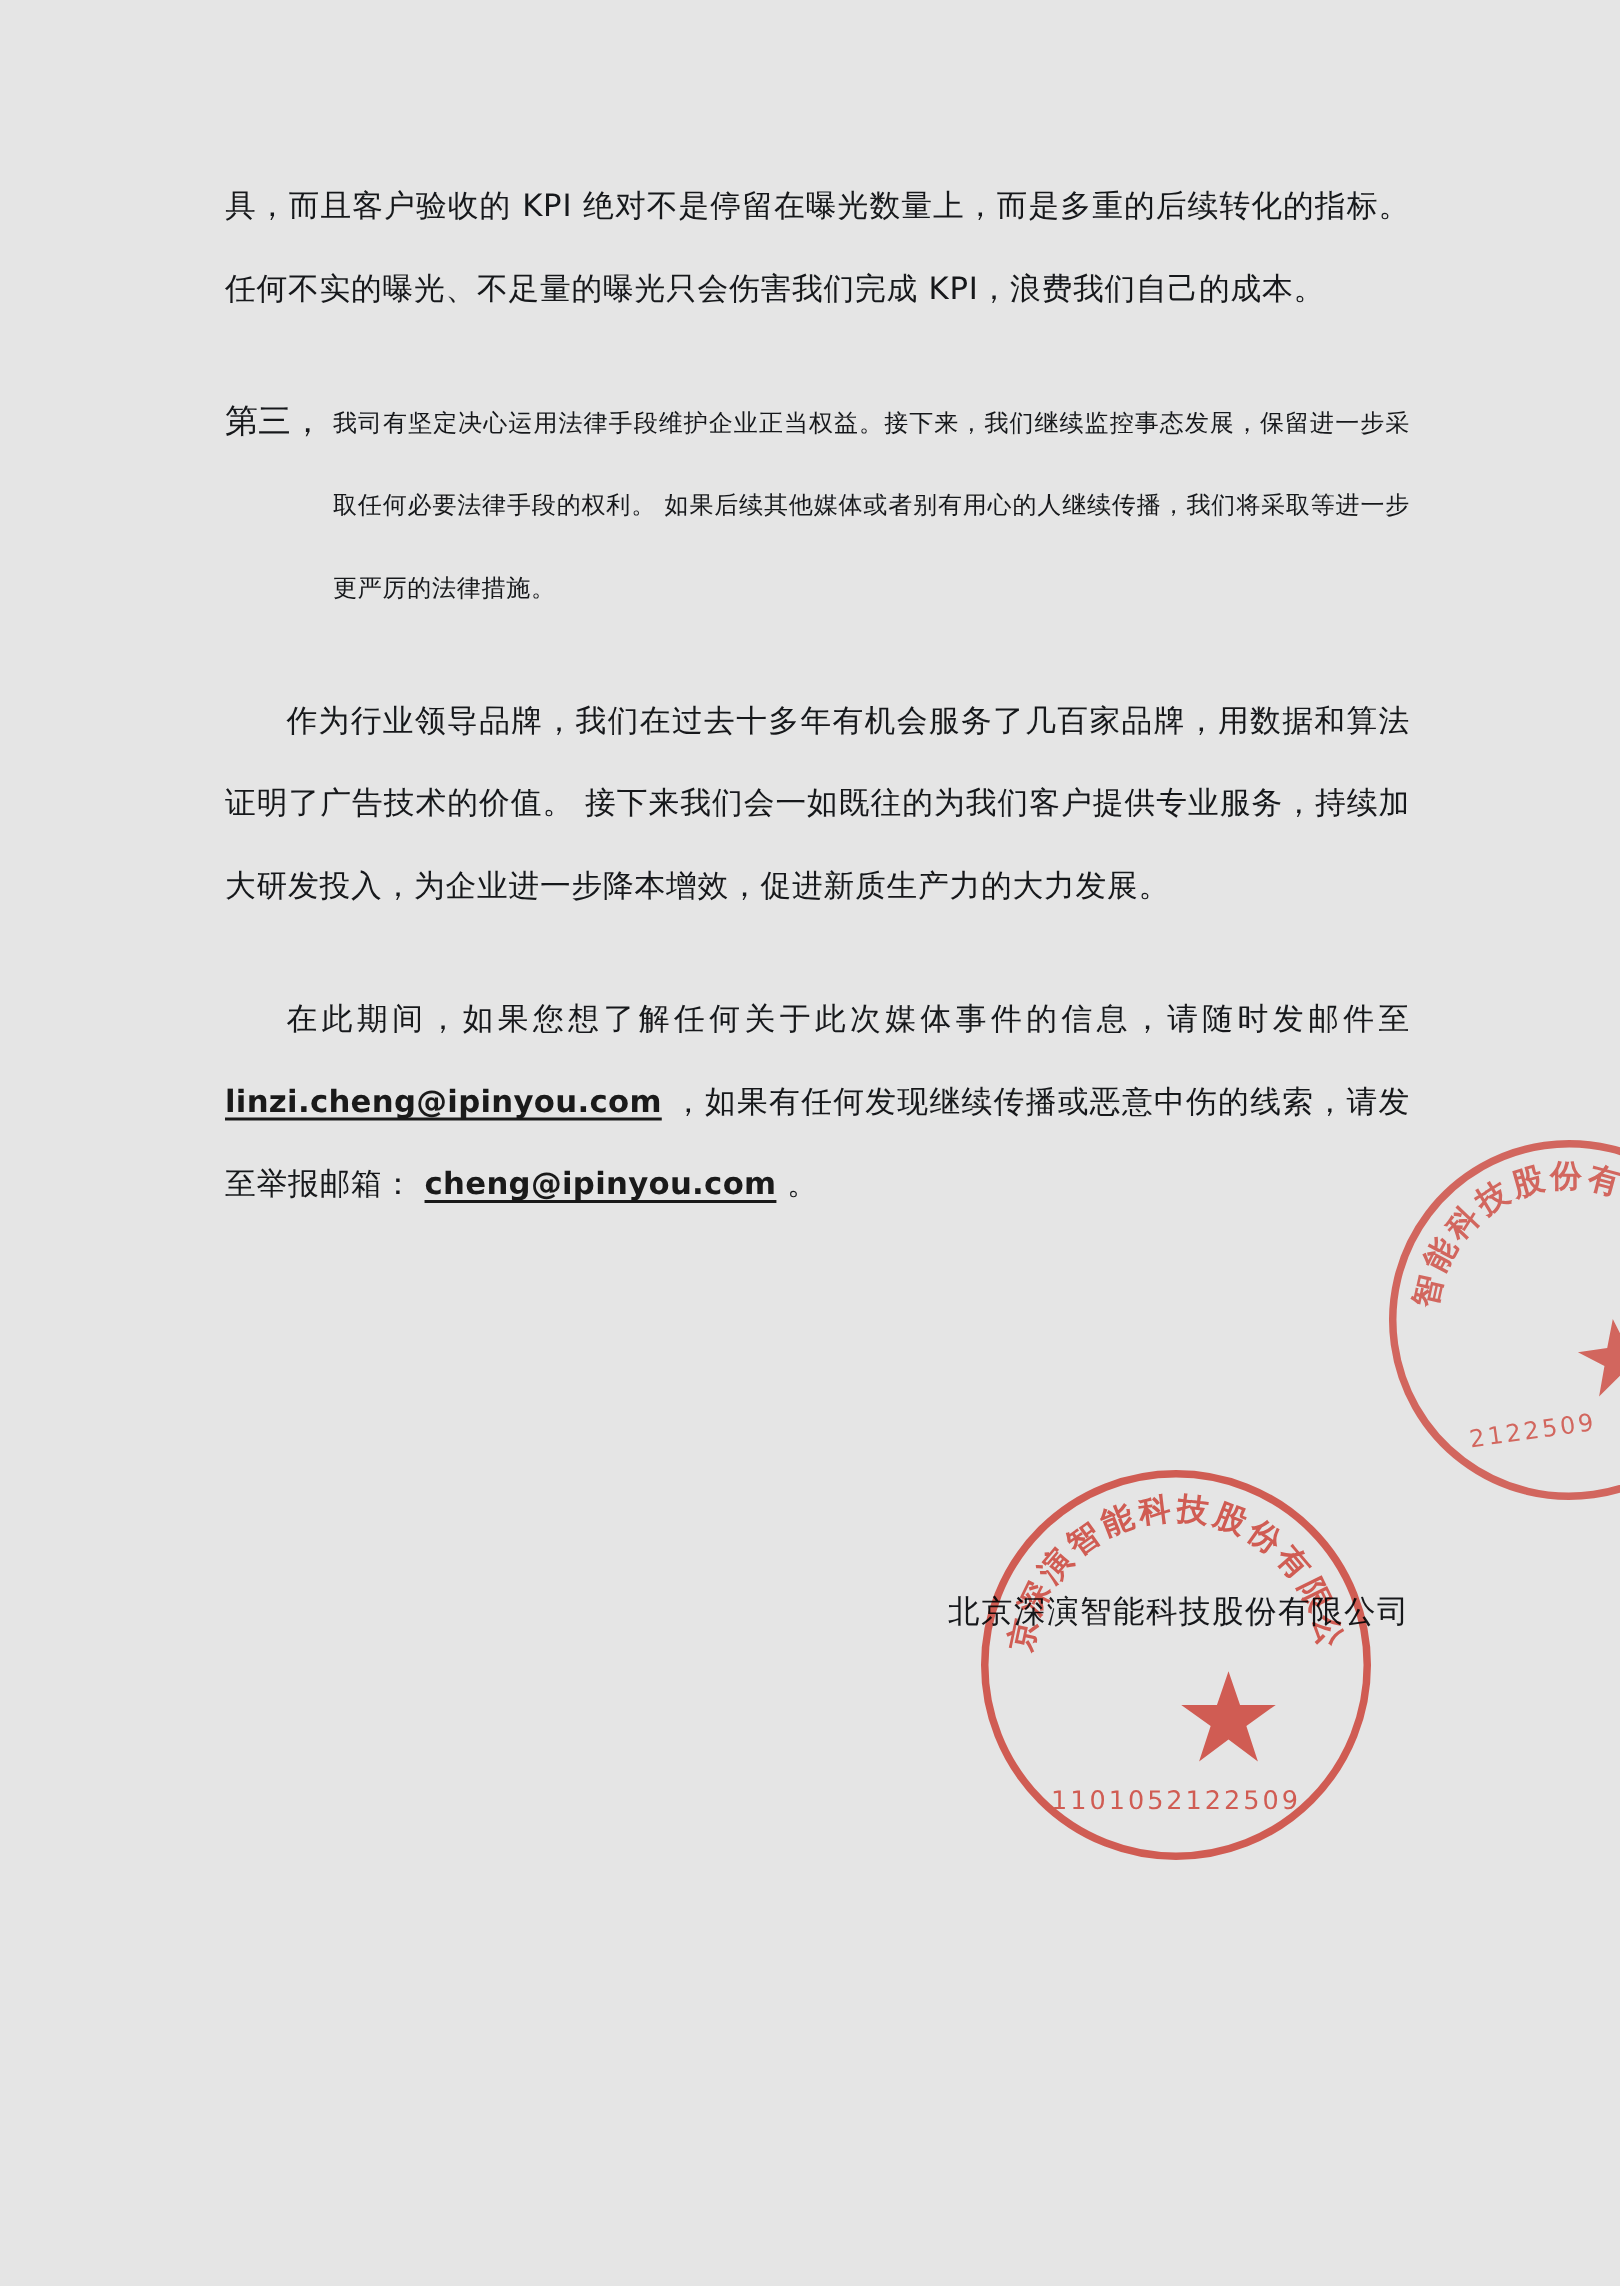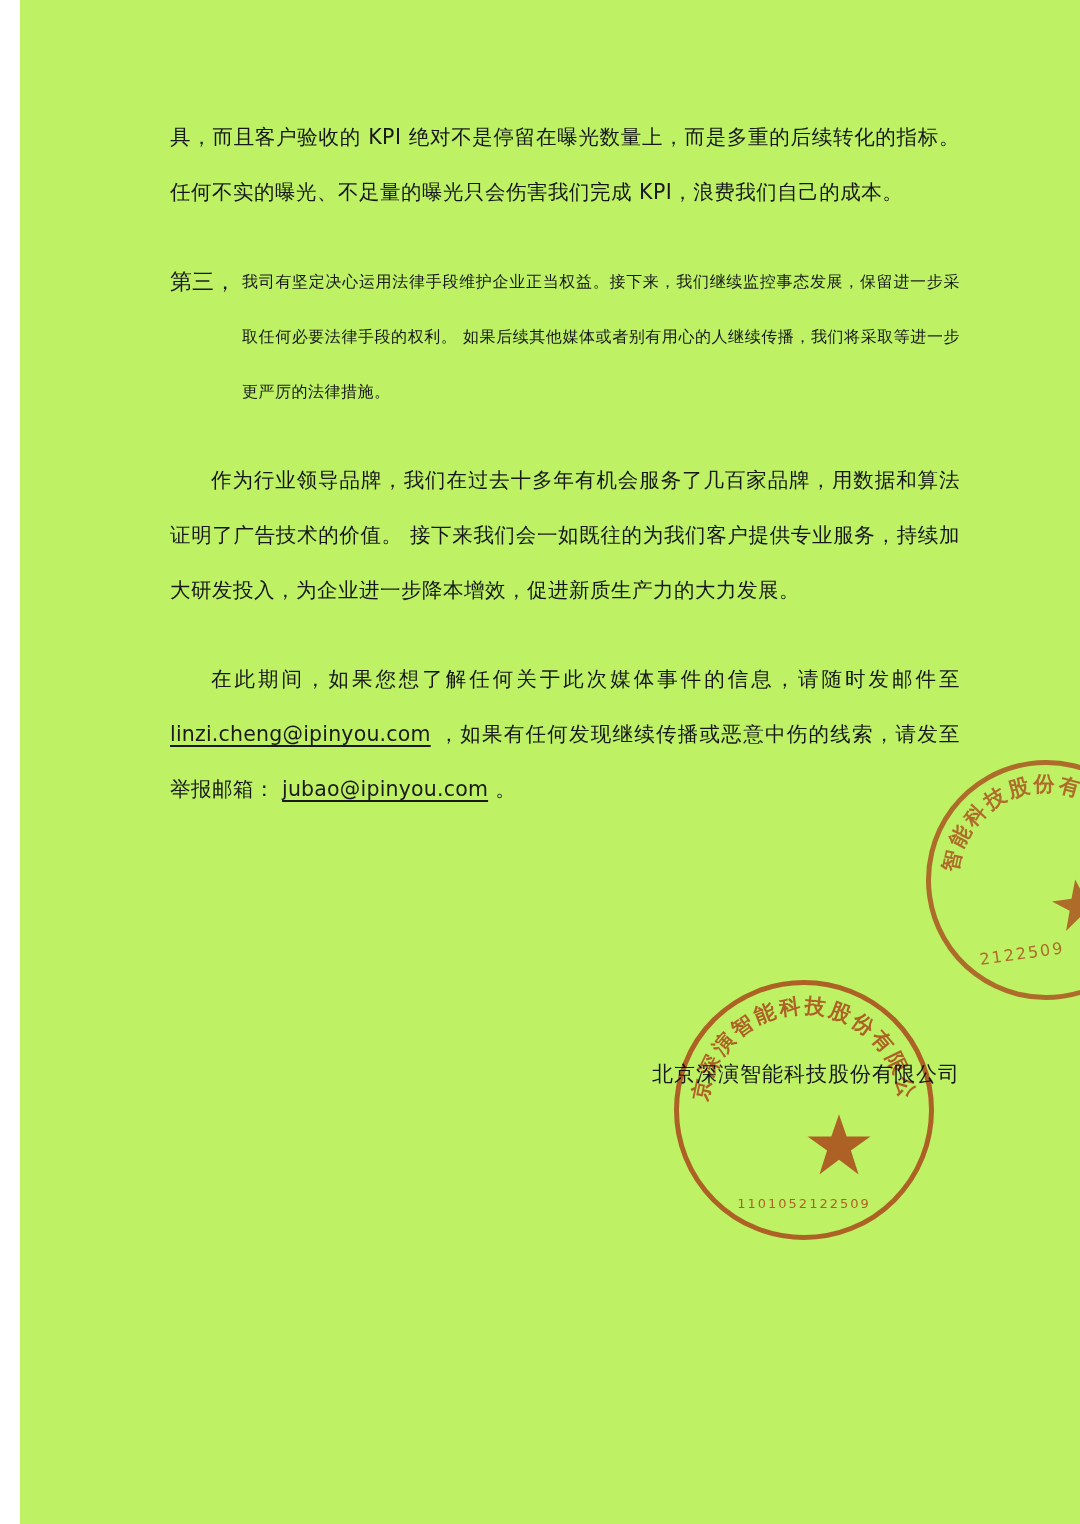--- a/index.html
+++ b/index.html
@@ -12,22 +12,21 @@
     height: 1524px;
     position: relative;
     font-family: "DejaVu Sans", sans-serif;
     color: #111111;
     overflow: hidden;
   }
 
   .page {
     position: absolute;
     inset: 0;
-    background: #bef264;
-    margin-left: 20px;
+    background: #e5e5e5;
   }
 
   .doc-body {
     position: absolute;
     left: 150px;
     top: 110px;
     width: 790px;
   }
 
   p.para {
@@ -68,20 +67,21 @@
     text-align: justify;
     text-justify: inter-character;
   }
 
   .email-link {
     color: #1a1a1a;
     text-decoration: underline;
     text-underline-offset: 4px;
     font-family: "DejaVu Sans", sans-serif;
     letter-spacing: 0.2px;
+    font-weight: bold;
   }
 
   .signature {
     position: absolute;
     left: 150px;
     top: 1060px;
     width: 790px;
     text-align: right;
     font-size: 21px;
     letter-spacing: 1px;
@@ -138,21 +138,21 @@
     font-size: 21px;
     letter-spacing: 3px;
     font-weight: bold;
   }
   .stamp-code {
     position: absolute;
     left: 0;
     bottom: 24px;
     width: 100%;
     text-align: center;
-    font-size: 13px;
+    font-size: 17px;
     letter-spacing: 2px;
     color: #e23b2e;
     font-family: "DejaVu Sans", sans-serif;
   }
   .stamp-partial .stamp-code {
     bottom: 36px;
     left: -34px;
     font-size: 16px;
   }
 </style>
@@ -165,21 +165,21 @@
 
     <p class="para">具，而且客户验收的 KPI 绝对不是停留在曝光数量上，而是多重的后续转化的指标。任何不实的曝光、不足量的曝光只会伤害我们完成 KPI，浪费我们自己的成本。</p>
 
     <div class="hang">
       <span class="label">第三，</span>
       <span class="text">我司有坚定决心运用法律手段维护企业正当权益。接下来，我们继续监控事态发展，保留进一步采取任何必要法律手段的权利。 如果后续其他媒体或者别有用心的人继续传播，我们将采取等进一步更严厉的法律措施。</span>
     </div>
 
     <p class="para indent">作为行业领导品牌，我们在过去十多年有机会服务了几百家品牌，用数据和算法证明了广告技术的价值。 接下来我们会一如既往的为我们客户提供专业服务，持续加大研发投入，为企业进一步降本增效，促进新质生产力的大力发展。</p>
 
-    <p class="para indent"><span>在此期间，如果您想了解任何关于此次媒体事件的信息，请随时发邮件至 </span><a class="email-link" href="#">linzi.cheng@ipinyou.com</a><span> ，如果有任何发现继续传播或恶意中伤的线索，请发至举报邮箱： </span><a class="email-link" href="#">jubao@ipinyou.com</a><span> 。</span></p>
+    <p class="para indent"><span>在此期间，如果您想了解任何关于此次媒体事件的信息，请随时发邮件至 </span><a class="email-link" href="#">linzi.cheng@ipinyou.com</a><span> ，如果有任何发现继续传播或恶意中伤的线索，请发至举报邮箱： </span><a class="email-link" href="#">cheng@ipinyou.com</a><span> 。</span></p>
 
   </div>
 
   <div class="signature">北京深演智能科技股份有限公司</div>
 
   <div class="stamp stamp-partial">
     <div class="stamp-arc-text">
       <svg viewBox="0 0 230 230">
         <defs>
           <path id="arcPartial" d="M 26 115 A 89 89 0 0 1 204 115"></path>

